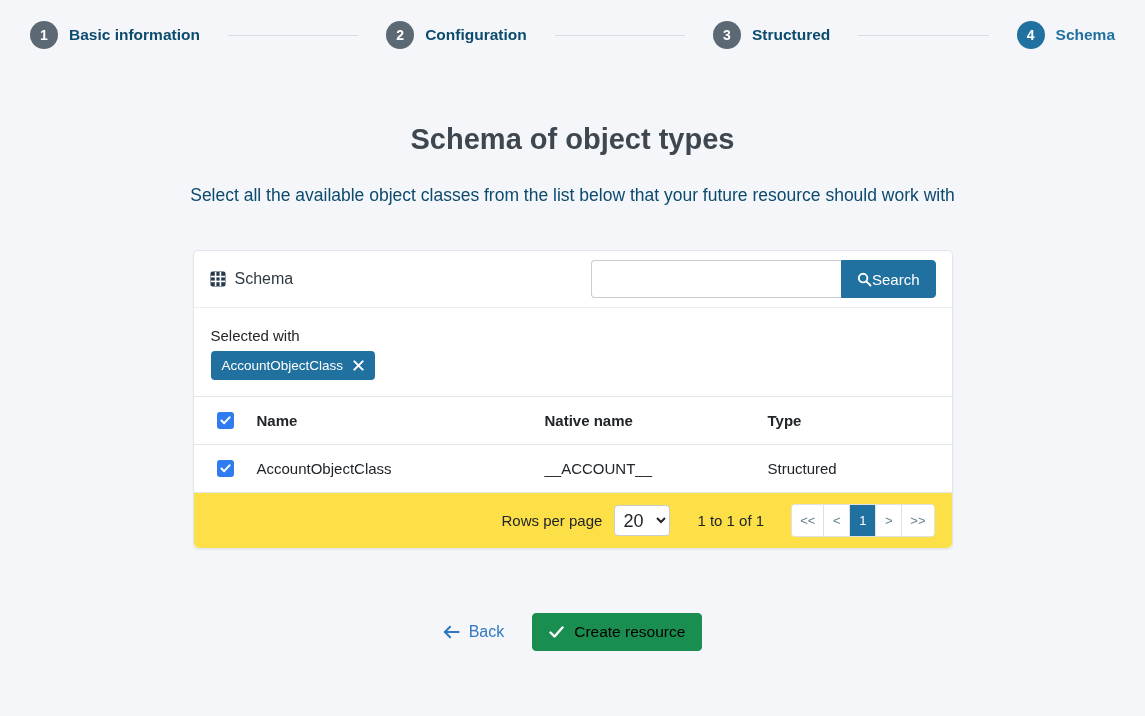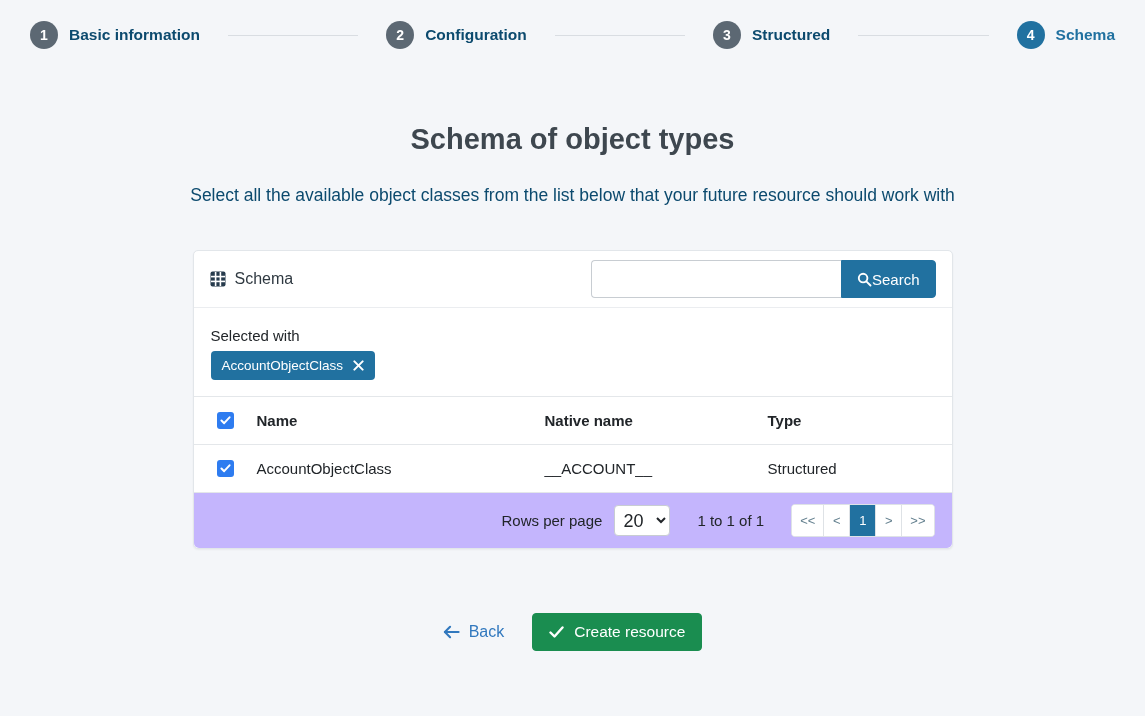--- a/index.html
+++ b/index.html
@@ -140,21 +140,21 @@
   .checkbox {
     width: 17px; height: 17px;
     background: #2e7cf0;
     border-radius: 3px;
     display: flex; align-items: center; justify-content: center;
     cursor: pointer;
   }
 
   
   .card-footer {
-    background: #c4b5fd;
+    background: #fde047;
     border-top: none;
     border-radius: 0 0 5px 5px;
     padding: 11px 17px;
     display: flex;
     align-items: center;
     justify-content: flex-end;
     gap: 27px;
   }
   .rows-per-page { display: flex; align-items: center; gap: 12px; font-size: 15px; }
   .rows-select {
@@ -208,21 +208,21 @@
     font-size: 16px;
     text-decoration: none;
     cursor: pointer;
   }
   .create-button {
     height: 38px;
     padding: 0 16px;
     background: #1a8d50;
     border: 1px solid #1a8d50;
     border-radius: 4px;
-    color: #ffffff;
+    color: #000000;
     font-size: 15.5px;
     font-family: "Liberation Sans", sans-serif;
     display: flex; align-items: center; gap: 10px;
     cursor: pointer;
   }
 </style>
 </head>
 <body>
 
 <div class="stepper">

